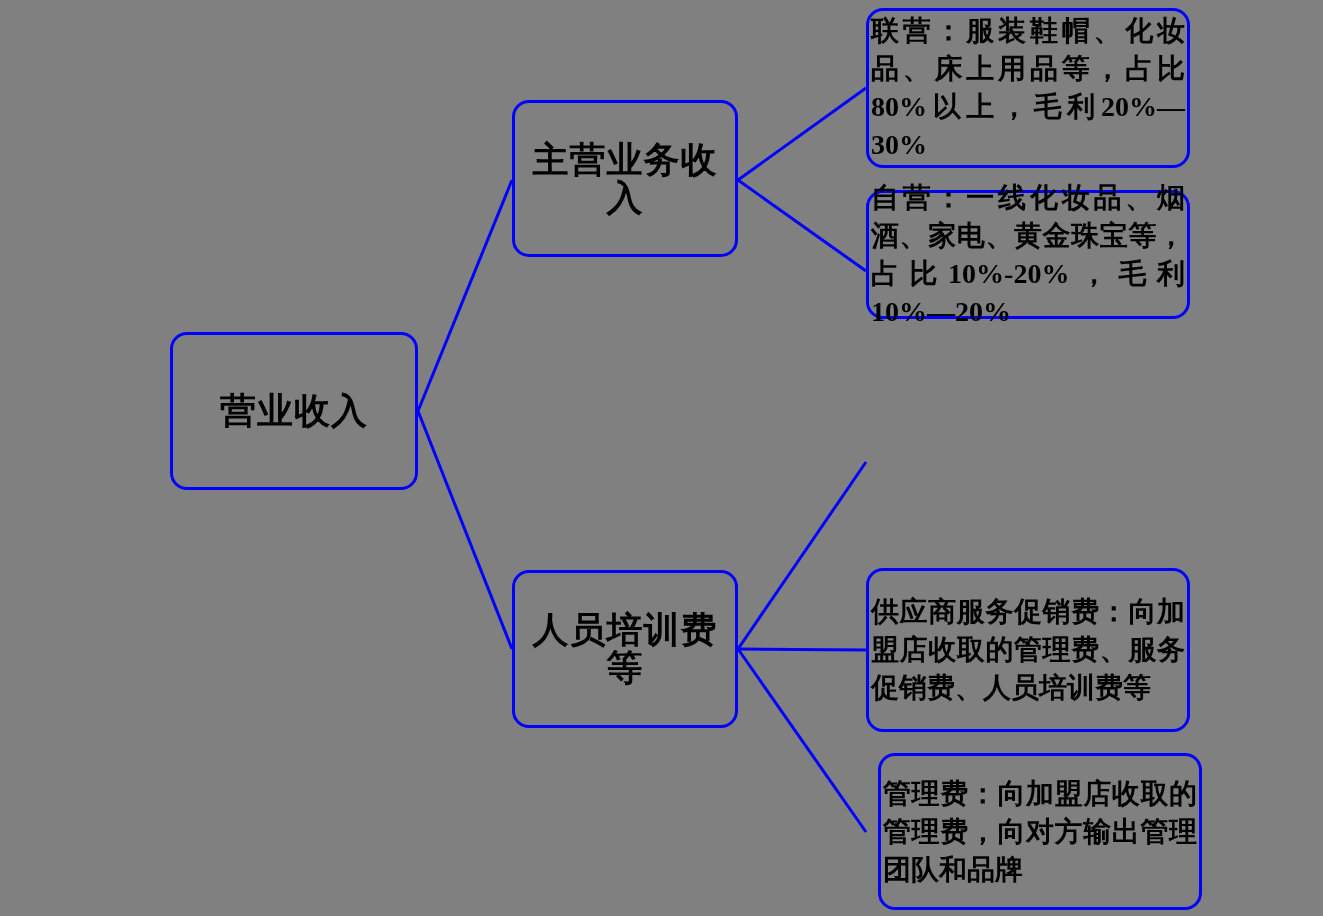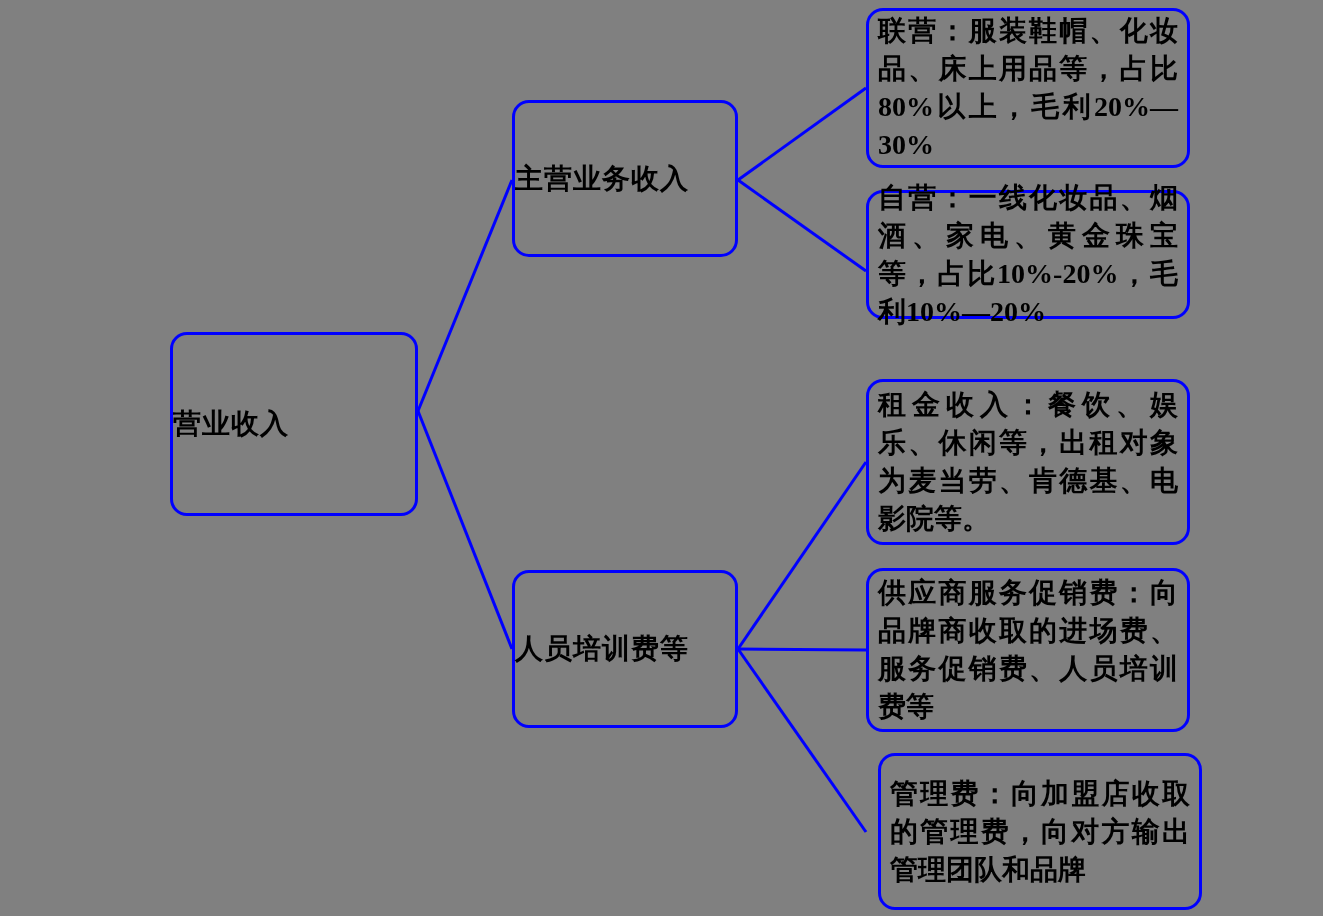--- a/index.html
+++ b/index.html
@@ -26,39 +26,40 @@
     position: absolute;
     border: 3px solid #0000ff;
     border-radius: 17px;
     background: transparent;
     box-sizing: border-box;
     display: flex;
     align-items: center;
   }
   .node-label {
     width: 100%;
-    font-size: 28px;
+    text-align: center;
+    font-size: 36px;
     font-weight: bold;
     letter-spacing: 1px;
     line-height: 38px;
   }
   .leaf-text {
     width: 100%;
-    padding: 0 9px;
+    padding: 0 2px;
     font-size: 28px;
     line-height: 38px;
     font-weight: bold;
     text-align: justify;
     text-justify: inter-character;
     text-align-last: left;
     line-break: loose;
     border-radius: 18px;
   }
   
-  .n-root  { left: 170px; top: 332px; width: 248px; height: 184px; }
+  .n-root  { left: 170px; top: 332px; width: 248px; height: 158px; }
   .n-mid1  { left: 512px; top: 100px; width: 226px; height: 157px; }
   .n-mid2  { left: 512px; top: 570px; width: 226px; height: 158px; }
   .n-leaf1 { left: 866px; top:   8px; width: 324px; height: 160px; }
   .n-leaf2 { left: 866px; top: 190px; width: 324px; height: 129px; }
   .n-leaf3 { left: 866px; top: 379px; width: 324px; height: 166px; }
   .n-leaf4 { left: 866px; top: 568px; width: 324px; height: 164px; }
   .n-leaf5 { left: 866px; top: 753px; width: 324px; height: 157px; margin-left: 12px; }
 </style>
 </head>
 <body>
@@ -88,25 +89,22 @@
   </div>
 
   <div class="node n-leaf1">
     <div class="leaf-text">联营：服装鞋帽、化妆品、床上用品等，占比80%以上，毛利20%—30%</div>
   </div>
 
   <div class="node n-leaf2">
     <div class="leaf-text">自营：一线化妆品、烟酒、家电、黄金珠宝等，占比10%-20%，毛利10%—20%</div>
   </div>
 
-  <div class="node n-leaf3">
-    <div class="leaf-text">租金收入：餐饮、娱乐、休闲等，出租对象为麦当劳、肯德基、电影院等。</div>
-  </div>
 
   <div class="node n-leaf4">
-    <div class="leaf-text">供应商服务促销费：向品牌商收取的进场费、服务促销费、人员培训费等</div>
+    <div class="leaf-text">供应商服务促销费：向加盟店收取的管理费、服务促销费、人员培训费等</div>
   </div>
 
   <div class="node n-leaf5">
     <div class="leaf-text">管理费：向加盟店收取的管理费，向对方输出管理团队和品牌</div>
   </div>
 
 </div>
 
 </body></html>

